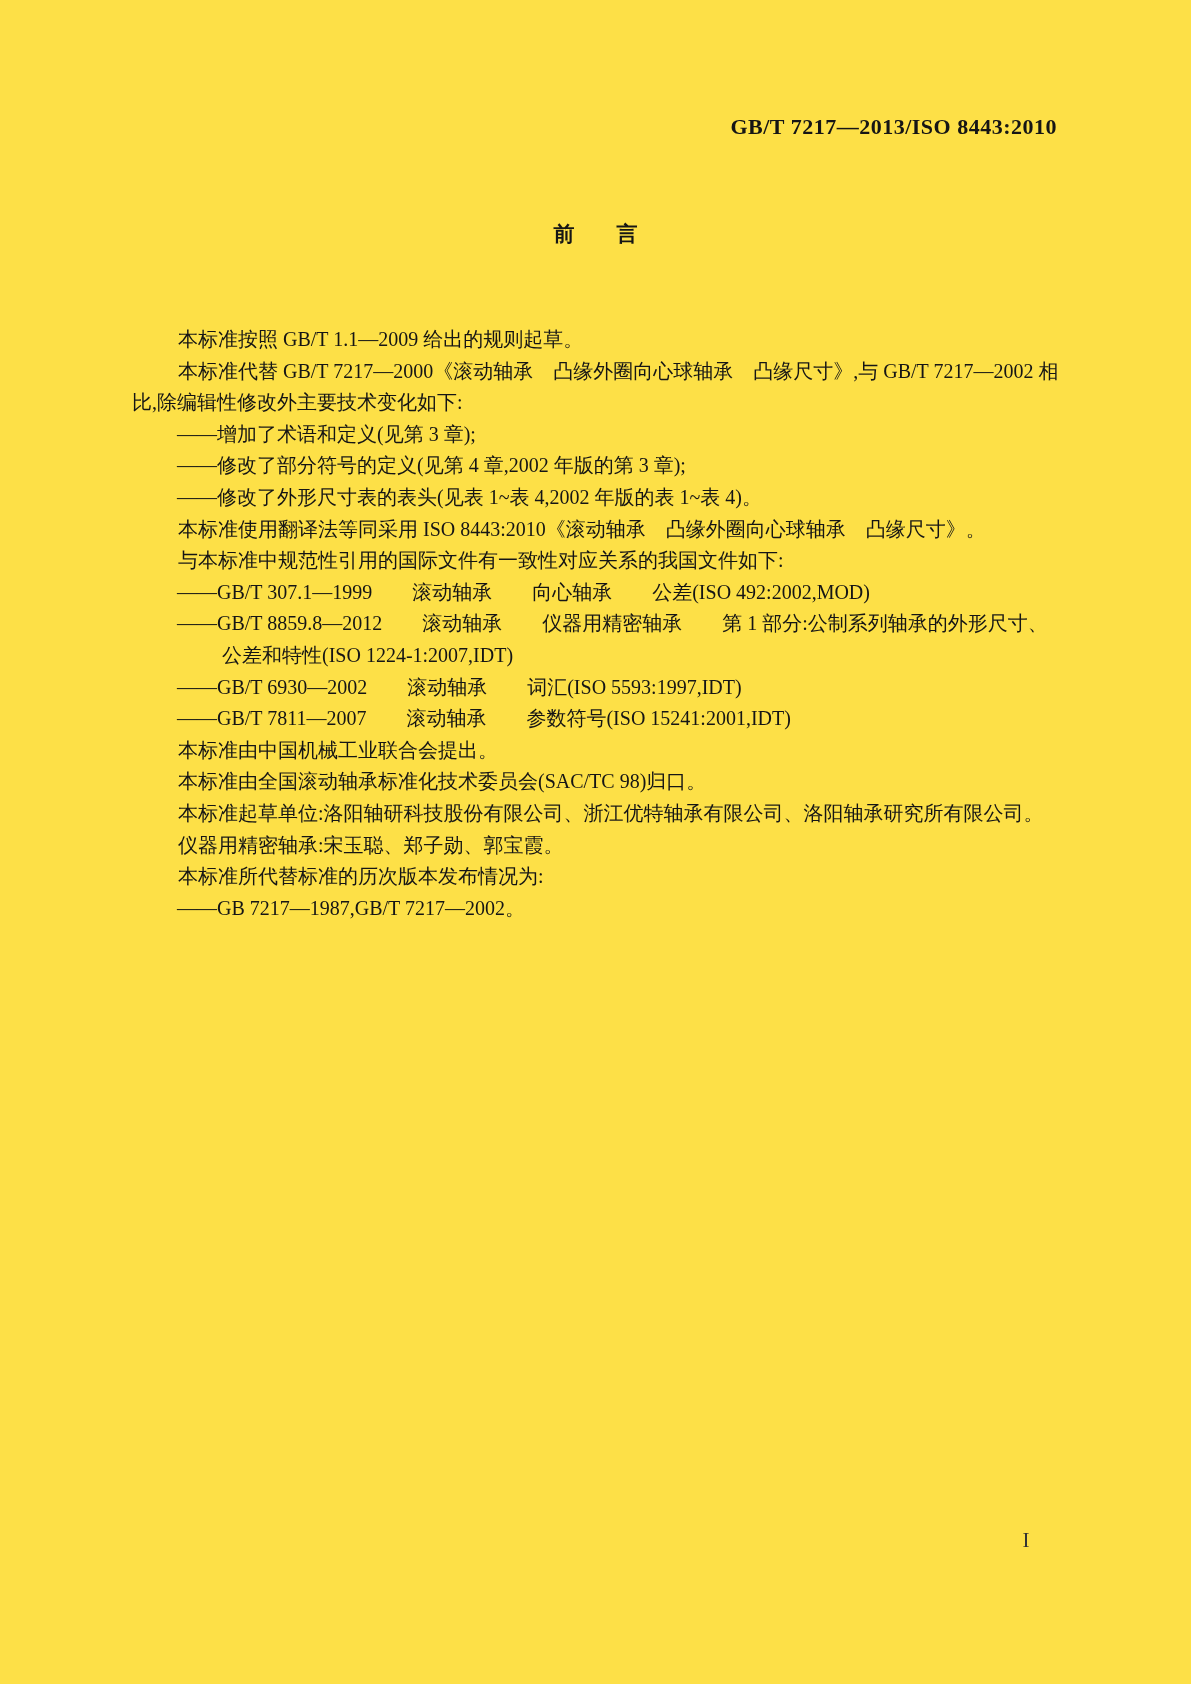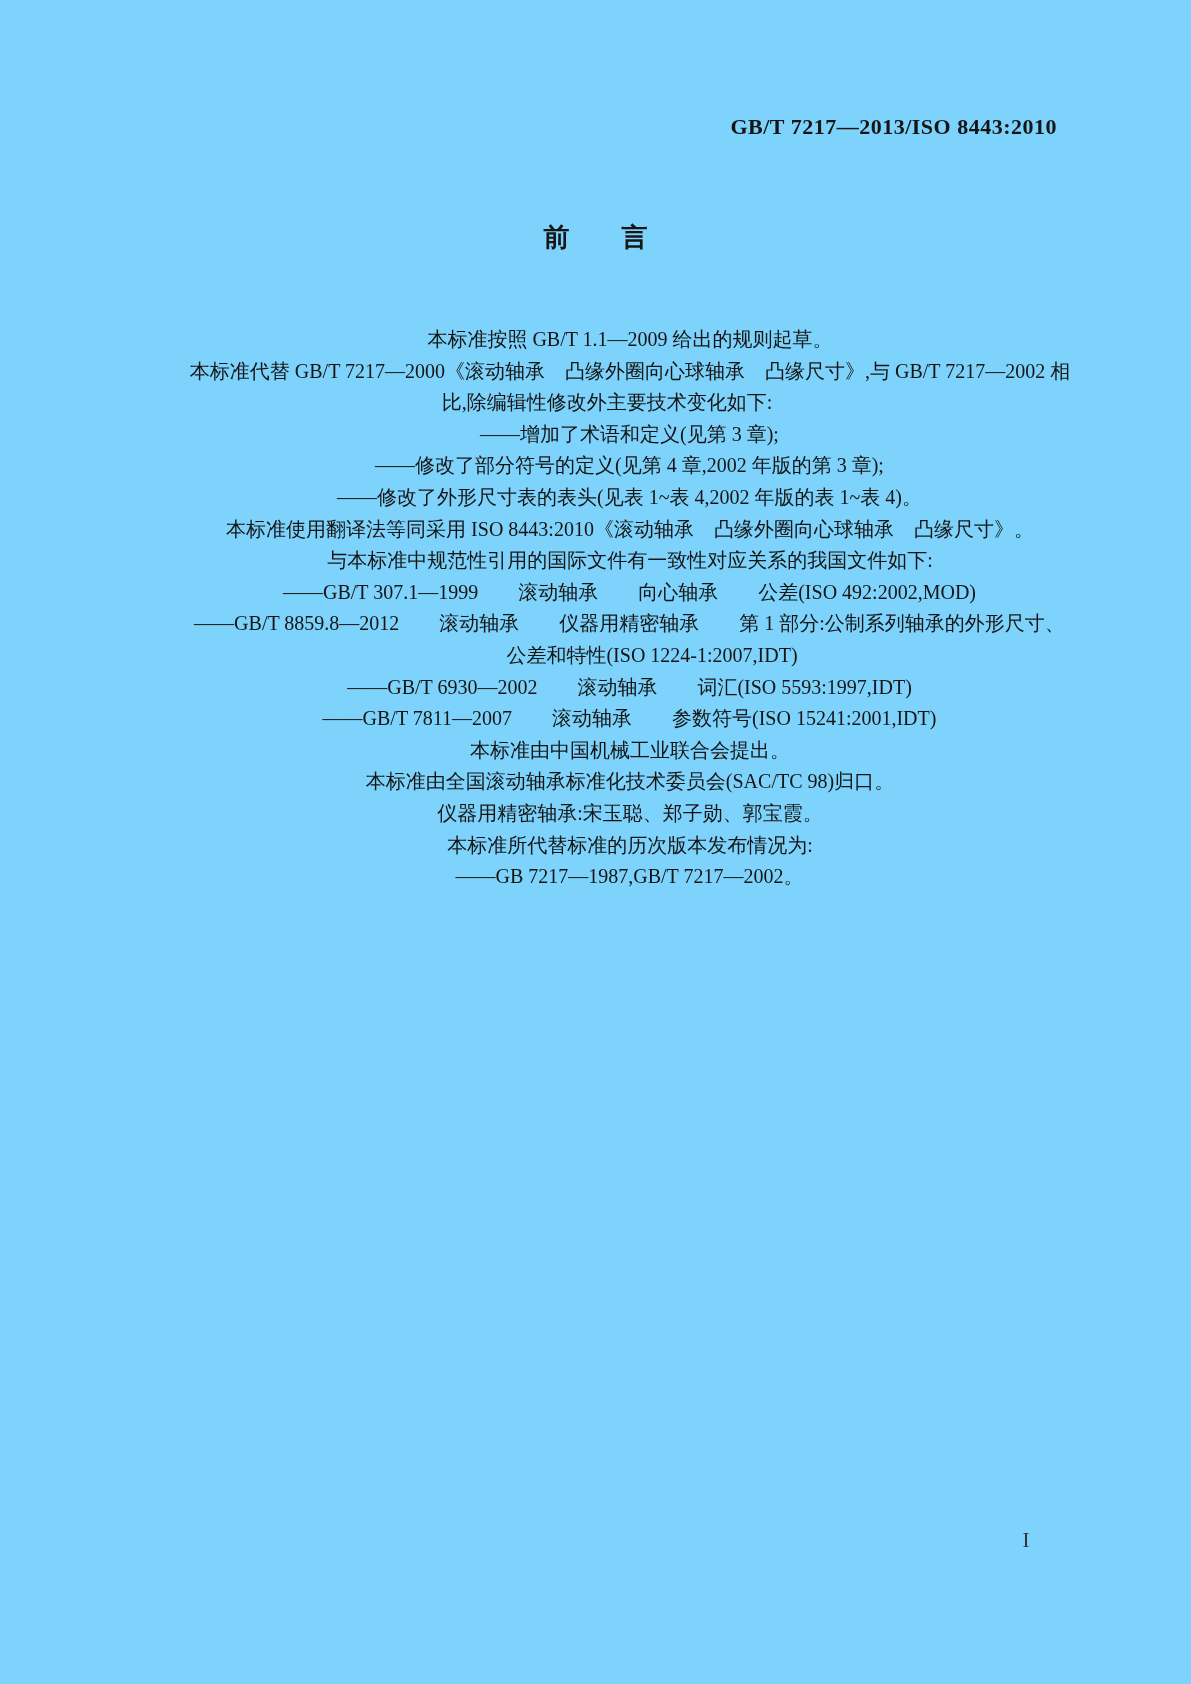--- a/index.html
+++ b/index.html
@@ -5,21 +5,21 @@
   html, body {
     margin: 0;
     padding: 0;
     background: #e8e8e8;
   }
   .page {
     position: relative;
     width: 1191px;
     height: 1684px;
     margin: 0 auto;
-    background: #7dd3fc;
+    background: #fde047;
     color: #151515;
     font-family: "Liberation Serif", "DejaVu Serif", serif;
     overflow: hidden;
   }
   .doc-header {
     position: absolute;
     top: 114px;
     left: 0;
     width: 1057px;
     text-align: right;
@@ -29,31 +29,31 @@
     white-space: nowrap;
   }
   .doc-title {
     position: absolute;
     top: 220px;
     left: 0;
     width: 100%;
     text-align: center;
     font-family: "Liberation Sans", "DejaVu Sans", sans-serif;
     font-weight: bold;
-    font-size: 26px;
+    font-size: 21px;
     white-space: pre;
   }
   .content {
     position: absolute;
     top: 324px;
-    left: 142px;
+    left: 132px;
     width: 930px;
     font-size: 20px;
     line-height: 31.6px;
-    text-align: center;
+    text-align: left;
   }
   .content p {
     margin: 0;
     padding: 0;
   }
   .content p.para {
     text-indent: 2.3em;
   }
   .content p.dash {
     margin-left: 4.5em;
@@ -86,20 +86,21 @@
       <p class="dash">——修改了部分符号的定义(见第 4 章,2002 年版的第 3 章);</p>
       <p class="dash">——修改了外形尺寸表的表头(见表 1~表 4,2002 年版的表 1~表 4)。</p>
       <p class="para">本标准使用翻译法等同采用 ISO 8443:2010《滚动轴承　凸缘外圈向心球轴承　凸缘尺寸》。</p>
       <p class="para">与本标准中规范性引用的国际文件有一致性对应关系的我国文件如下:</p>
       <p class="dash">——GB/T 307.1—1999　　滚动轴承　　向心轴承　　公差(ISO 492:2002,MOD)</p>
       <p class="dash">——GB/T 8859.8—2012　　滚动轴承　　仪器用精密轴承　　第 1 部分:公制系列轴承的外形尺寸、公差和特性(ISO 1224-1:2007,IDT)</p>
       <p class="dash">——GB/T 6930—2002　　滚动轴承　　词汇(ISO 5593:1997,IDT)</p>
       <p class="dash">——GB/T 7811—2007　　滚动轴承　　参数符号(ISO 15241:2001,IDT)</p>
       <p class="para">本标准由中国机械工业联合会提出。</p>
       <p class="para">本标准由全国滚动轴承标准化技术委员会(SAC/TC 98)归口。</p>
+      <p class="para">本标准起草单位:洛阳轴研科技股份有限公司、浙江优特轴承有限公司、洛阳轴承研究所有限公司。</p>
       <p class="para">仪器用精密轴承:宋玉聪、郑子勋、郭宝霞。</p>
       <p class="para">本标准所代替标准的历次版本发布情况为:</p>
       <p class="dash">——GB 7217—1987,GB/T 7217—2002。</p>
     </div>
 
   <div class="page-number">I</div>
 
 </div>
 
 </body></html>

